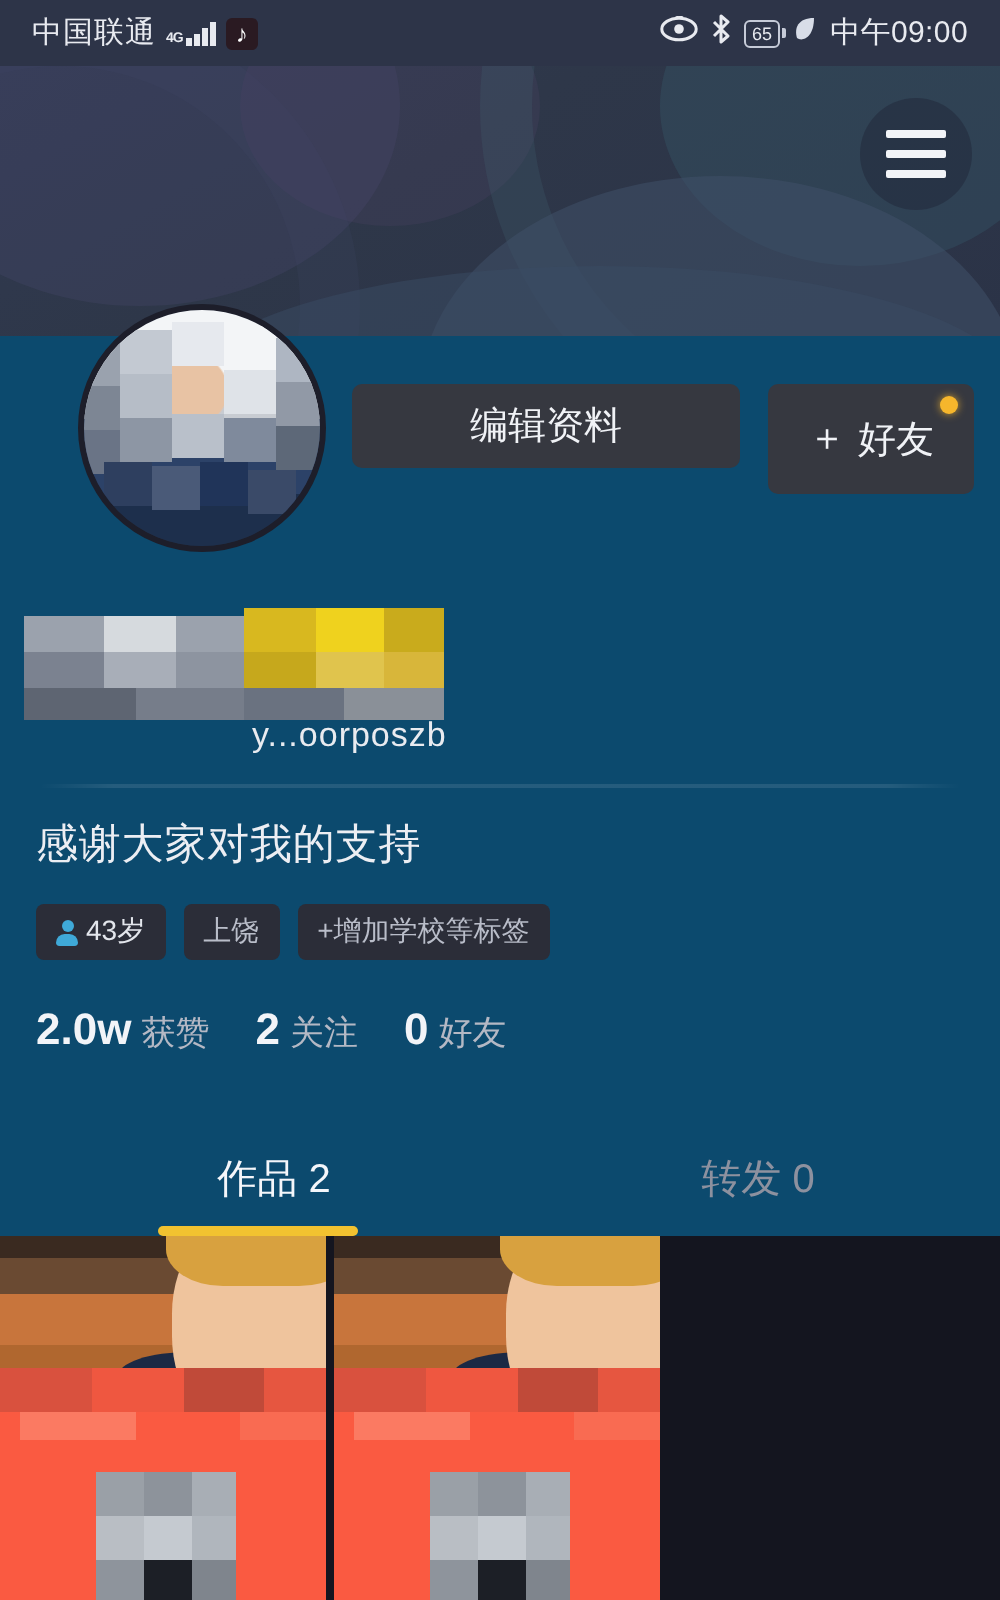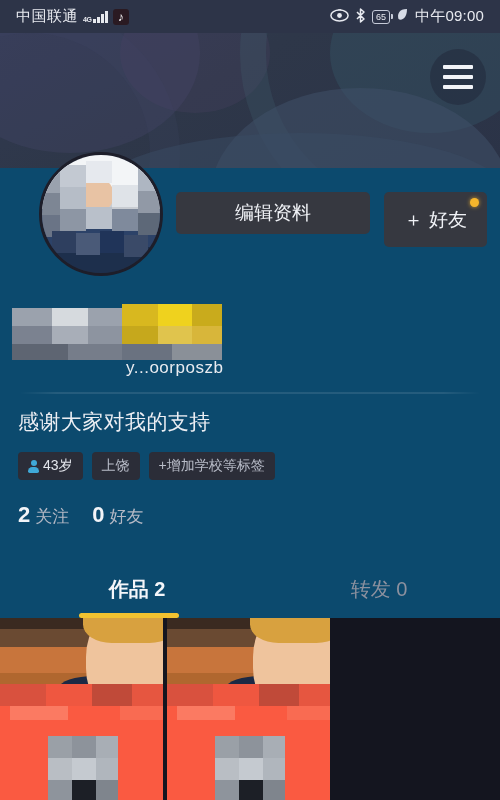--- a/index.html
+++ b/index.html
@@ -166,21 +166,21 @@
 
   
   .tabs {
     position:absolute; left:0; top:560px; width:500px; height:58px;
     display:flex; align-items:center;
   }
   .tab {
     flex:1; text-align:center; font-size:20px; color:#8d919f; cursor:pointer;
     position:relative; height:58px; display:flex; align-items:center; justify-content:center;
   }
-  .tab.active { color:#f4f6fa; font-weight:bold;padding-left:16px; }
+  .tab.active { color:#f4f6fa; font-weight:normal;padding-left:16px; }
   .tab .ul {
     position:absolute; bottom:0; left:50%; transform:translateX(-50%);
     width:100px; height:5px; background:#f2c230; border-radius:3px;
   }
 
   
   .grid {
     position:absolute; left:0; top:618px; width:500px; height:182px;
     display:flex; gap:2px; background:#14151f;
   }
@@ -335,20 +335,24 @@
     </div>
     <div class="tag">
       <span>上饶</span>
     </div>
     <div class="tag">
       <span>+增加学校等标签</span>
     </div>
   </div>
 
   <div class="stats">
+    <div class="stat">
+      <span class="stat-num">2.0w</span>
+      <span class="stat-lbl">获赞</span>
+    </div>
     <div class="stat">
       <span class="stat-num">2</span>
       <span class="stat-lbl">关注</span>
     </div>
     <div class="stat">
       <span class="stat-num">0</span>
       <span class="stat-lbl">好友</span>
     </div>
   </div>
 

